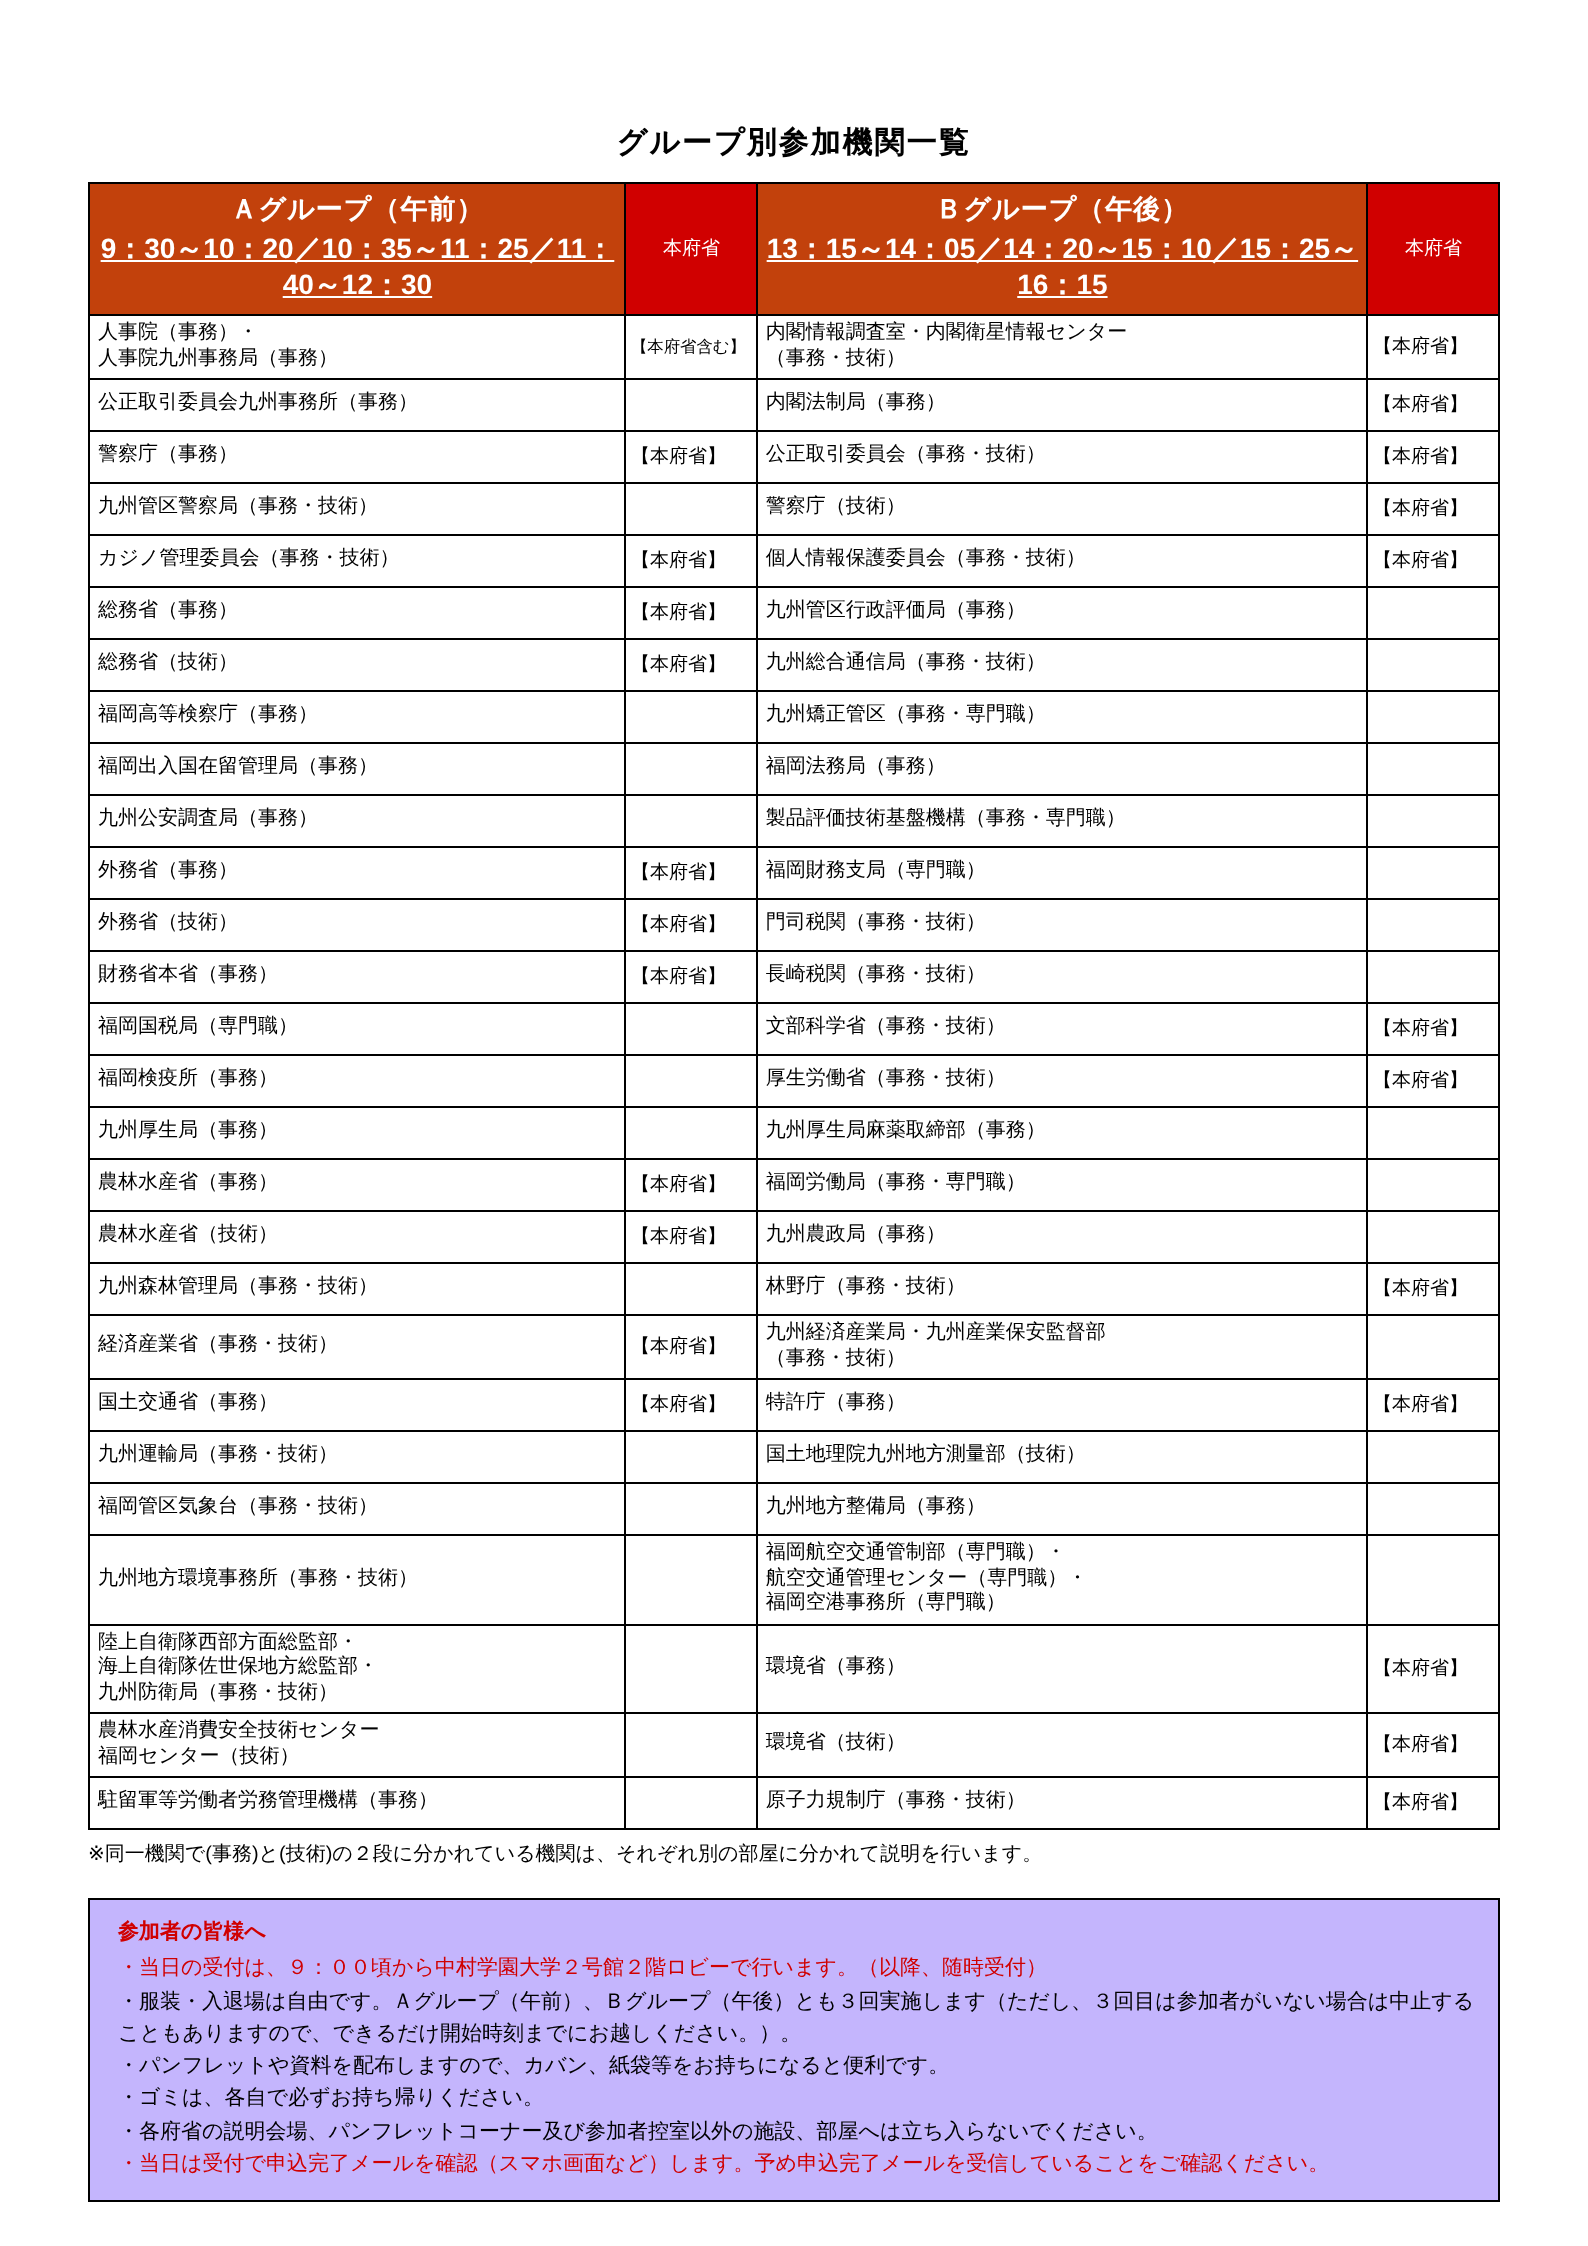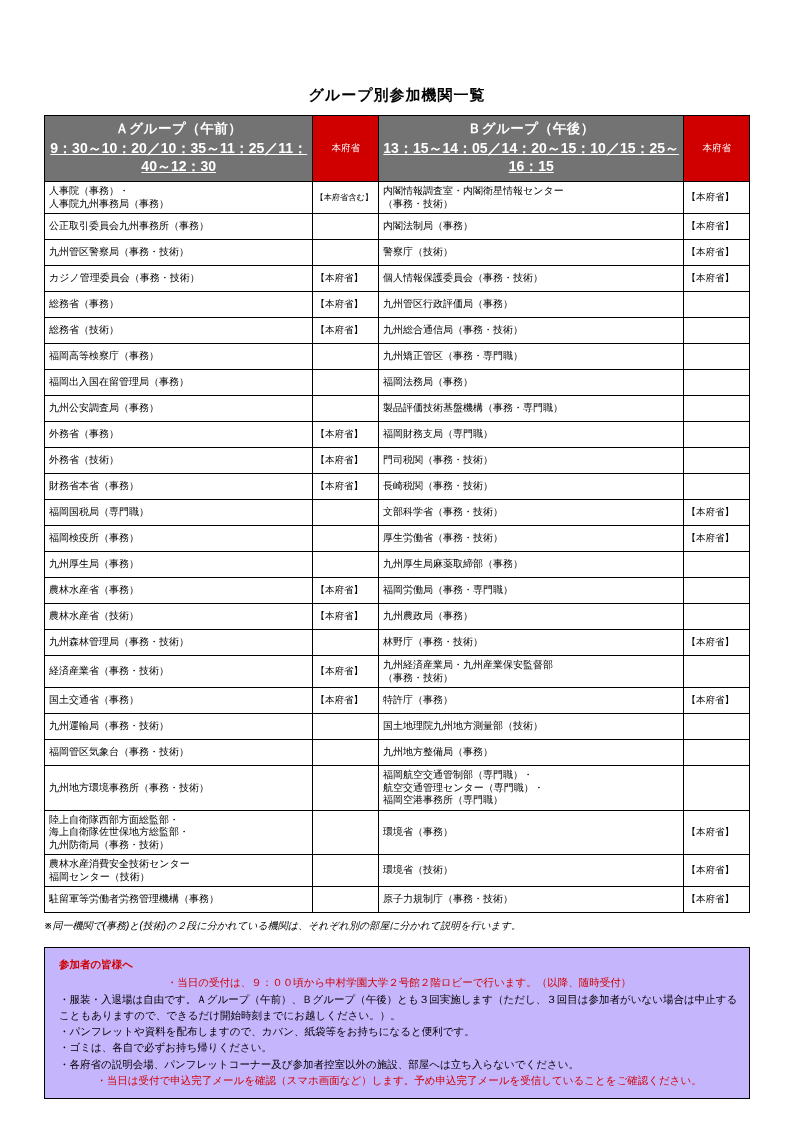--- a/index.html
+++ b/index.html
@@ -11,42 +11,42 @@
     width: 794px;
     height: 1123px;
     font-family: "Liberation Sans", "DejaVu Sans", sans-serif;
     color: #000000;
     position: relative;
   }
   .page {
     width: 794px;
     height: 907px;
     box-sizing: border-box;
-    padding: 64px 44px 0 44px;
+    padding: 40px 44px 0 44px;
     position: relative;
   }
   .doc-title {
     text-align: center;
     font-size: 15px;
     font-weight: bold;
     letter-spacing: 1px;
     margin: 22px 0 10px 0;
   }
   table.main {
     border-collapse: collapse;
     width: 706px;
     table-layout: fixed;
     margin: 0 auto;
   }
   table.main td, table.main th {
     border: 1px solid #000000;
     vertical-align: middle;
   }
   .hdr-group {
-    background: #737373;
+    background: #c2410c;
     color: #ffffff;
     text-align: center;
     padding: 4px 2px 5px 2px;
   }
   .hdr-group .gname {
     font-size: 13.5px;
     font-weight: bold;
     letter-spacing: 0.5px;
     display: block;
     margin-bottom: 2px;
@@ -77,21 +77,20 @@
     white-space: nowrap;
   }
   td.hq.small {
     font-size: 8.2px;
   }
   .note {
     font-size: 10px;
     margin: 6px auto 15px auto;
     width: 706px;
     line-height: 1.3;
-    font-style: italic;
   }
   .yellow-box {
     margin: 12px auto 0 auto;
     width: 706px;
     box-sizing: border-box;
     background: #c4b5fd;
     border: 1px solid #000000;
     padding: 8px 10px 10px 14px;
     font-size: 10.5px;
     line-height: 1.55;
@@ -106,21 +105,20 @@
     margin: 0;
     padding: 0;
     list-style: none;
   }
   .yellow-box li {
     margin: 0 0 0 0;
     text-indent: 0;
   }
   .yellow-box li.red {
     color: #d00000;
-    text-align: center;
   }
   .col-a { width: 246px; }
   .col-ahq { width: 60px; }
   .col-b { width: 280px; }
   .col-bhq { width: 60px; }
 </style>
 </head>
 <body>
 
 <div class="page">
@@ -155,20 +153,26 @@
           <td class="org">内閣情報調査室・内閣衛星情報センター<br>（事務・技術）</td>
           <td class="hq">【本府省】</td>
         </tr>
         <tr>
           <td class="org">公正取引委員会九州事務所（事務）</td>
           <td class="hq"></td>
           <td class="org">内閣法制局（事務）</td>
           <td class="hq">【本府省】</td>
         </tr>
         <tr>
+          <td class="org">警察庁（事務）</td>
+          <td class="hq">【本府省】</td>
+          <td class="org">公正取引委員会（事務・技術）</td>
+          <td class="hq">【本府省】</td>
+        </tr>
+        <tr>
           <td class="org">九州管区警察局（事務・技術）</td>
           <td class="hq"></td>
           <td class="org">警察庁（技術）</td>
           <td class="hq">【本府省】</td>
         </tr>
         <tr>
           <td class="org">カジノ管理委員会（事務・技術）</td>
           <td class="hq">【本府省】</td>
           <td class="org">個人情報保護委員会（事務・技術）</td>
           <td class="hq">【本府省】</td>

